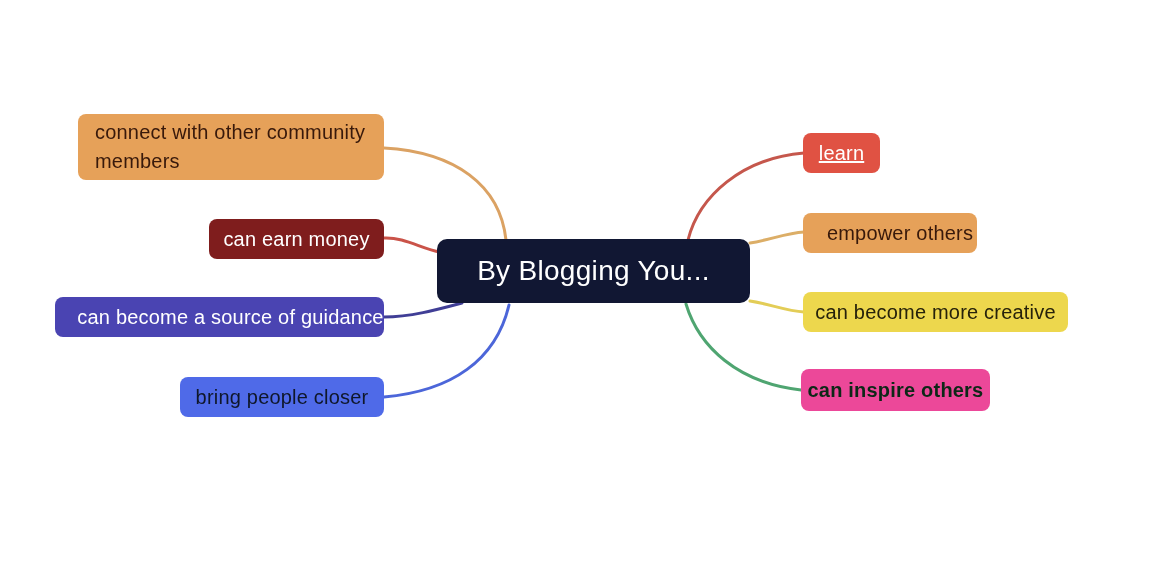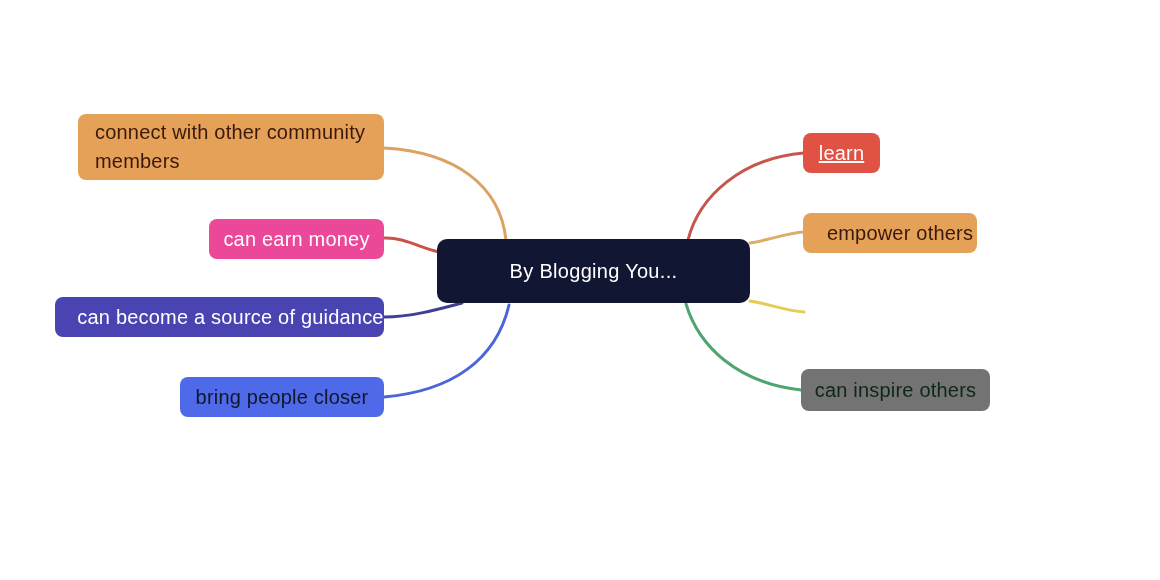--- a/index.html
+++ b/index.html
@@ -38,21 +38,21 @@
   .node.wrap {
     white-space: normal;
     justify-content: flex-start;
     text-align: left;
     padding: 0 17px;
     line-height: 1.45;
   }
   #node-center {
     left: 437px; top: 239px; width: 313px; height: 64px;
     border-radius: 10px;
-    font-size: 20px;
+    font-size: 28px;
     letter-spacing: 0.3px;
   }
   #node-connect-community { left: 78px;  top: 114px; width: 306px; height: 66px; }
   #node-earn-money        { left: 209px; top: 219px; width: 175px; height: 40px; }
   #node-source-guidance   { left: 55px;  top: 297px; width: 329px; height: 40px; }
   #node-bring-closer      { left: 180px; top: 377px; width: 204px; height: 40px; }
   #node-learn             { left: 803px; top: 133px; width: 77px;  height: 40px; text-decoration: underline; }
   #node-empower-others    { left: 803px; top: 213px; width: 174px; height: 40px; }
   #node-more-creative     { left: 803px; top: 292px; width: 265px; height: 40px; }
   #node-inspire-others    { left: 801px; top: 369px; width: 189px; height: 42px; }
@@ -68,28 +68,29 @@
       <path d="M384,317 C410,317 436,310 462,303" stroke="#403e96" stroke-width="3" fill="none" stroke-linecap="round"></path>
       <path d="M384,397 C452,391 496,360 509,305" stroke="#4c66d9" stroke-width="3" fill="none" stroke-linecap="round"></path>
       <path d="M688,240 C699,196 742,158 804,153" stroke="#c5574c" stroke-width="3" fill="none" stroke-linecap="round"></path>
       <path d="M750,243 C770,240 786,233 804,232" stroke="#dcae67" stroke-width="3" fill="none" stroke-linecap="round"></path>
       <path d="M750,301 C770,304 786,311 804,312" stroke="#e3cd57" stroke-width="3" fill="none" stroke-linecap="round"></path>
       <path d="M686,304 C699,347 738,383 801,390" stroke="#4fa571" stroke-width="3" fill="none" stroke-linecap="round"></path>
     </svg>
 
   <div class="node wrap" id="node-connect-community" style="background-color: rgb(230, 161, 89); color: rgb(56, 25, 11);">connect with other community members</div>
 
-  <div class="node" id="node-earn-money" style="background-color: #ec4899; color: rgb(255, 255, 255);">can earn money</div>
+  <div class="node" id="node-earn-money" style="background-color: #7f1d1d; color: rgb(255, 255, 255);">can earn money</div>
 
   <div class="node" id="node-source-guidance" style="background-color: rgb(74, 68, 178); color: rgb(255, 255, 255); padding-left: 22px;">can become a source of guidance</div>
 
   <div class="node" id="node-bring-closer" style="background-color: rgb(79, 106, 232); color: #0f172a;">bring people closer</div>
 
   <div class="node" id="node-center" style="background-color: rgb(17, 23, 51); color: rgb(255, 255, 255);">By Blogging You...</div>
 
   <div class="node" id="node-learn" style="background-color: rgb(224, 82, 67); color: rgb(255, 255, 255);">learn</div>
 
   <div class="node" id="node-empower-others" style="background-color: rgb(230, 161, 89); color: rgb(56, 25, 11); padding-left: 20px;">empower others</div>
 
+  <div class="node" id="node-more-creative" style="background-color: rgb(237, 215, 77); color: rgb(38, 34, 11);">can become more creative</div>
 
-  <div class="node" id="node-inspire-others" style="background-color: #737373; color: rgb(13, 40, 23);">can inspire others</div>
+  <div class="node" id="node-inspire-others" style="background-color: #ec4899; color: rgb(13, 40, 23); font-weight: bold;">can inspire others</div>
 
 </div>
 
 </body></html>

